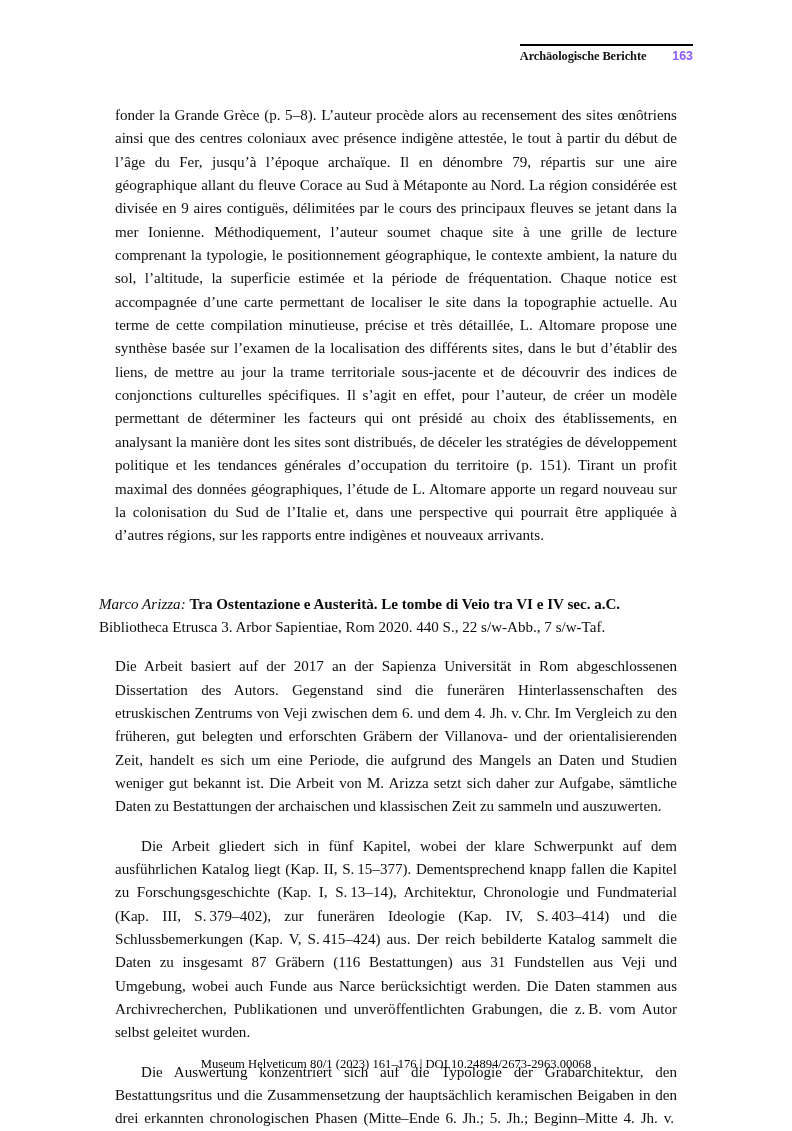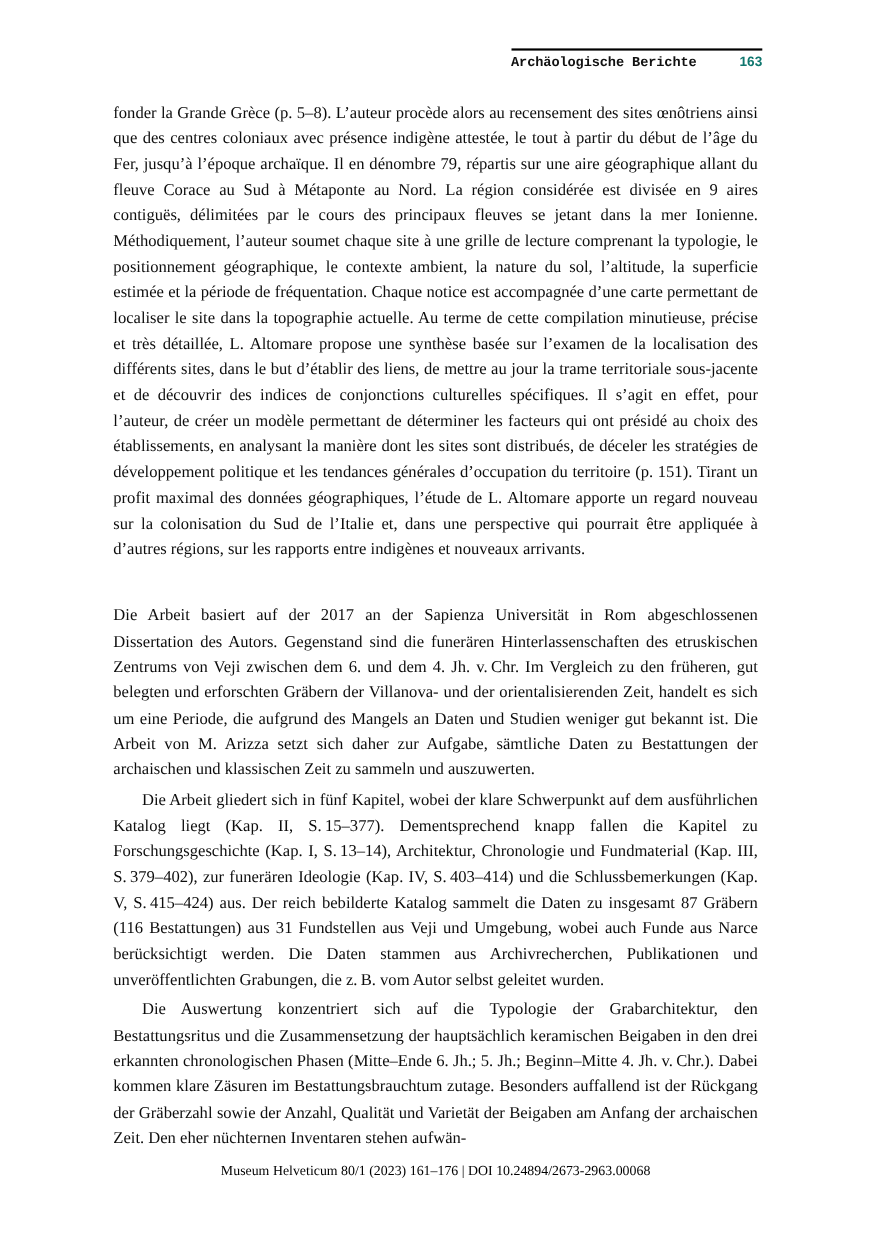--- a/index.html
+++ b/index.html
@@ -33,44 +33,44 @@
     justify-content: flex-end;
     align-items: flex-start;
   }
   .running-head-inner {
     border-top: 2.2px solid #000;
     padding-top: 3px;
     display: flex;
     align-items: baseline;
   }
   .running-head-title {
-    font-family: Liberation Mono, monospace;
+    font-family: Liberation Serif, serif;
     font-weight: bold;
     font-size: 12.4px;
     letter-spacing: -0.1px;
     color: #111;
     white-space: nowrap;
   }
   .running-head-page {
     font-family: "Liberation Sans", "DejaVu Sans", sans-serif;
     font-weight: bold;
     font-size: 12.4px;
-    color: #0f766e;
-    margin-left: 39px;
+    color: #8b5cf6;
+    margin-left: 26px;
   }
 
   
   .column {
     position: absolute;
     left: 99px;
     top: 88px;
     width: 594px;
   }
   p {
-    margin: 4px;
+    margin: 16px;
     font-size: 15.1px;
     line-height: 23.35px;
     text-align: justify;
     text-justify: inter-word;
     hyphens: none;
     letter-spacing: -0.01px;
   }
   p.indent {
     text-indent: 26px;
   }
@@ -128,21 +128,23 @@
     </div>
   </div>
 
   <div class="column">
 
     <p>fonder la Grande Grèce (p. 5–8). L’auteur procède alors au recensement des sites œnôtriens ainsi que des centres coloniaux avec présence indigène attestée, le tout à partir du début de l’âge du Fer, jusqu’à l’époque archaïque. Il en dénombre 79, répartis sur une aire géographique allant du fleuve Corace au Sud à Métaponte au Nord. La région considérée est divisée en 9 aires contiguës, délimitées par le cours des principaux fleuves se jetant dans la mer Ionienne. Méthodiquement, l’auteur soumet chaque site à une grille de lecture comprenant la typologie, le positionnement géographique, le contexte ambient, la nature du sol, l’altitude, la superficie estimée et la période de fréquentation. Chaque notice est accompagnée d’une carte permettant de localiser le site dans la topographie actuelle. Au terme de cette compilation minutieuse, précise et très détaillée, L. Altomare propose une synthèse basée sur l’examen de la localisation des différents sites, dans le but d’établir des liens, de mettre au jour la trame territoriale sous-jacente et de découvrir des indices de conjonctions culturelles spécifiques. Il s’agit en effet, pour l’auteur, de créer un modèle permettant de déterminer les facteurs qui ont présidé au choix des établissements, en analysant la manière dont les sites sont distribués, de déceler les stratégies de développement politique et les tendances générales d’occupation du territoire (p. 151). Tirant un profit maximal des données géographiques, l’étude de L. Altomare apporte un regard nouveau sur la colonisation du Sud de l’Italie et, dans une perspective qui pourrait être appliquée à d’autres régions, sur les rapports entre indigènes et nouveaux arrivants.</p>
 
 
     <div class="entry-gap"></div>
 
+    <p class="entry-head"><span class="entry-author">Marco Arizza:</span> <span class="entry-title">Tra Ostentazione e Austerità. Le tombe di Veio tra VI e IV sec. a.C.</span></p>
 
+    <p class="biblio">Bibliotheca Etrusca 3. Arbor Sapientiae, Rom 2020. 440 S., 22 s/w-Abb., 7 s/w-Taf.</p>
 
     <p>Die Arbeit basiert auf der 2017 an der Sapienza Universität in Rom abgeschlossenen Dissertation des Autors. Gegenstand sind die funerären Hinterlassenschaften des etruskischen Zentrums von Veji zwischen dem 6. und dem 4. Jh. v. Chr. Im Vergleich zu den früheren, gut belegten und erforschten Gräbern der Villanova- und der orientalisierenden Zeit, handelt es sich um eine Periode, die aufgrund des Mangels an Daten und Studien weniger gut bekannt ist. Die Arbeit von M. Arizza setzt sich daher zur Aufgabe, sämtliche Daten zu Bestattungen der archaischen und klassischen Zeit zu sammeln und auszuwerten.</p>
 
     <p class="indent">Die Arbeit gliedert sich in fünf Kapitel, wobei der klare Schwerpunkt auf dem ausführlichen Katalog liegt (Kap. II, S. 15–377). Dementsprechend knapp fallen die Kapitel zu Forschungsgeschichte (Kap. I, S. 13–14), Architektur, Chronologie und Fundmaterial (Kap. III, S. 379–402), zur funerären Ideologie (Kap. IV, S. 403–414) und die Schlussbemerkungen (Kap. V, S. 415–424) aus. Der reich bebilderte Katalog sammelt die Daten zu insgesamt 87 Gräbern (116 Bestattungen) aus 31 Fundstellen aus Veji und Umgebung, wobei auch Funde aus Narce berücksichtigt werden. Die Daten stammen aus Archivrecherchen, Publikationen und unveröffentlichten Grabungen, die z. B. vom Autor selbst geleitet wurden.</p>
 
     <p class="indent">Die Auswertung konzentriert sich auf die Typologie der Grabarchitektur, den Bestattungsritus und die Zusammensetzung der hauptsächlich keramischen Beigaben in den drei erkannten chronologischen Phasen (Mitte–Ende 6. Jh.; 5. Jh.; Beginn–Mitte 4. Jh. v. Chr.). Dabei kommen klare Zäsuren im Bestattungsbrauchtum zutage. Besonders auffallend ist der Rückgang der Gräberzahl sowie der Anzahl, Qualität und Varietät der Beigaben am Anfang der archaischen Zeit. Den eher nüchternen Inventaren stehen aufwän-</p>
 
   </div>
 
   <div class="footer">Museum Helveticum 80/1 (2023) 161–176 | DOI 10.24894/2673-2963.00068</div>

